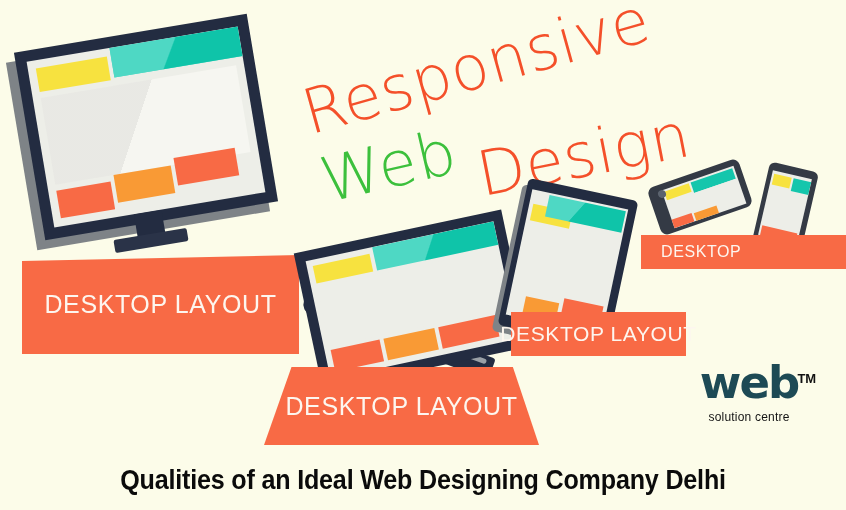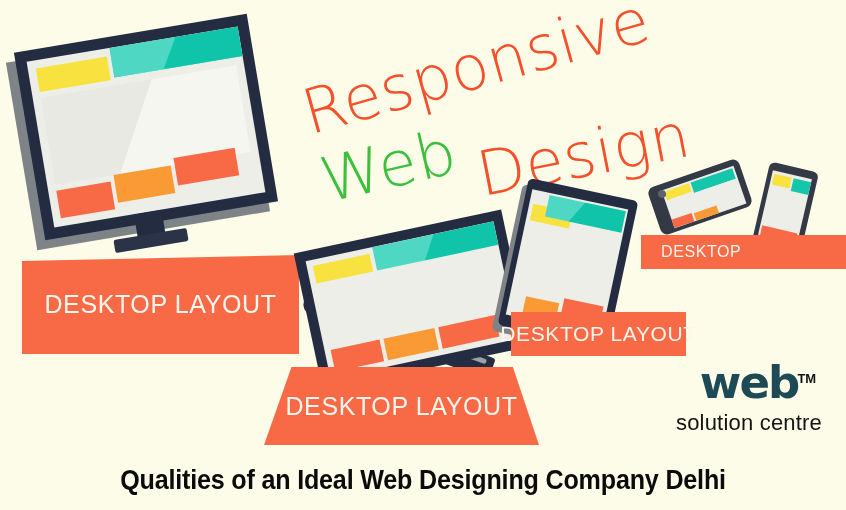--- a/index.html
+++ b/index.html
@@ -127,21 +127,21 @@
     right:-18px;top:-4px;
     font-size:13px;
     font-weight:700;
     color:#111;
     letter-spacing:0;
     font-family:"Liberation Sans", sans-serif;
   }
   #logo-sub{
     margin-top:2px;
     font-family:"Liberation Sans", sans-serif;
-    font-size:22px;
+    font-size:12px;
     color:#141414;
     letter-spacing:.2px;
   }
 
   
   #caption{
     position:absolute;
     left:0;top:455px;
     width:846px;height:50px;
     display:flex;align-items:center;justify-content:center;

